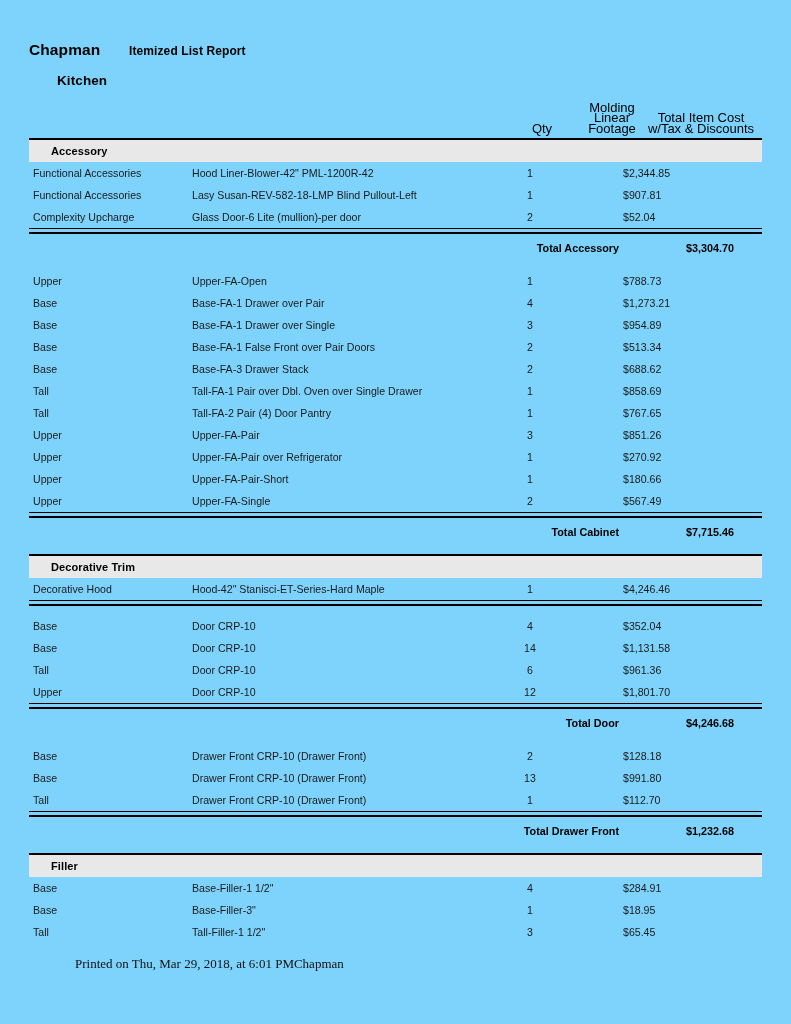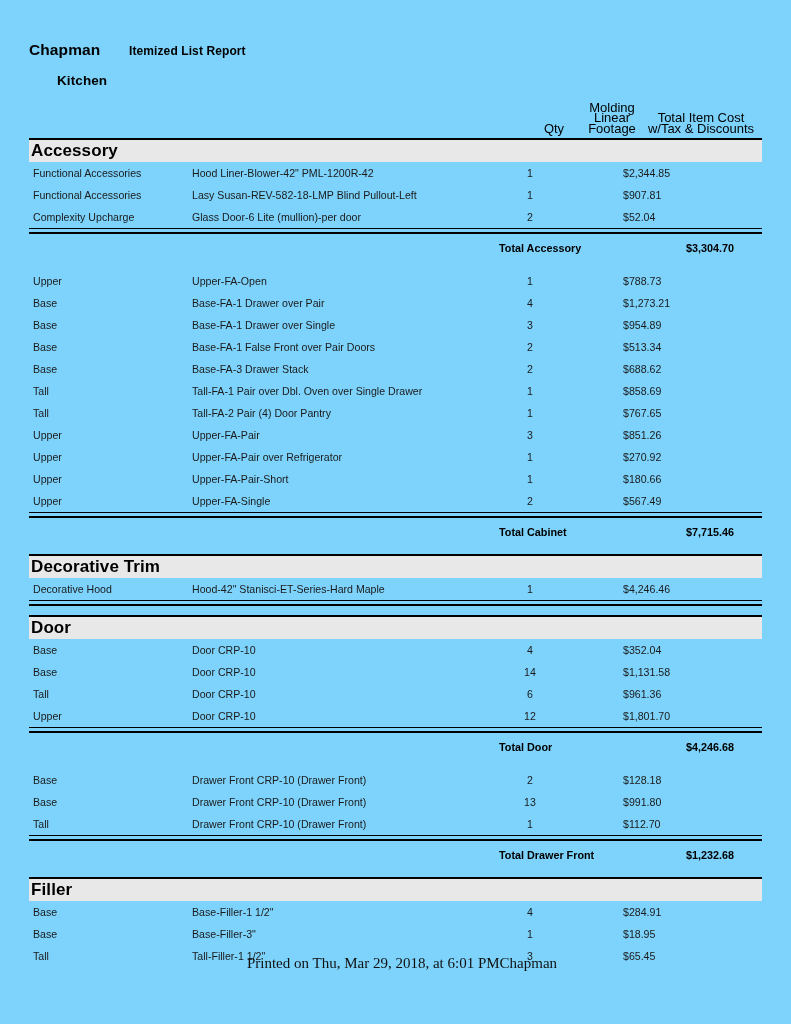--- a/index.html
+++ b/index.html
@@ -58,21 +58,21 @@
     height: 48px;
     margin-top: 2px;
   }
   .col-head .ch {
     position: absolute;
     font-size: 13px;
     line-height: 10.5px;
     color: #000;
     text-align: center;
   }
-  .ch-qty   { left: 494px; width: 62px; bottom: 4px; }
+  .ch-qty   { left: 482px; width: 62px; bottom: 4px; }
   .ch-mold  { left: 552px; width: 62px; bottom: 4px; }
   .ch-cost  { left: 610px; width: 124px; bottom: 4px; }
 
   
   .tbl {
     width: 100%;
     border-collapse: collapse;
     table-layout: fixed;
   }
   .tbl td {
@@ -86,23 +86,23 @@
   col.c-cost { width: 139px; }
 
   
   tr.section-row > td {
     background: #e8e8e8;
     border-top: 2.5px solid #000;
     height: 22px;
     padding: 0;
   }
   .section-title {
-    font-size: 17px;
+    font-size: 11px;
     font-weight: bold;
-    padding-left: 2px;
+    padding-left: 22px;
     letter-spacing: 0.1px;
   }
 
   
   tr.item-row td {
     height: 22px;
     font-size: 10.6px;
     color: #1a1a1a;
   }
   td.cell-type { padding-left: 4px; }
@@ -125,41 +125,41 @@
     padding: 0;
     font-size: 0;
     line-height: 0;
   }
   tr.total-row td {
     height: 27px;
     font-size: 10.8px;
     font-weight: bold;
   }
   td.total-label {
-    text-align: left;
+    text-align: right;
     padding-right: 4px;
     white-space: nowrap;
   }
   td.total-value {
     text-align: right;
     padding-right: 28px;
     font-weight: normal;
   }
   tr.spacer-row td { height: 9px; padding: 0; font-size: 0; line-height: 0; }
 
   
   .doc-footer {
     position: absolute;
     left: 29px;
     right: 29px;
     bottom: 52px;
     display: flex;
-    justify-content: center;
+    justify-content: flex-start;
     font-family: "Liberation Serif", serif;
-    font-size: 15px;
+    font-size: 13px;
     color: #111;
   }
   .footer-left  { padding-left: 46px; }
   .footer-right { padding-right: 33px; }
 </style>
 </head>
 <body>
 
 <div class="page">
 
@@ -338,25 +338,20 @@
         </tr>
         <tr class="total-sep">
           <td colspan="5"></td>
         </tr>
         <tr class="total-sep2">
           <td colspan="5"></td>
         </tr>
         <tr class="spacer-row">
           <td colspan="5"></td>
         </tr>
-        <tr class="section-row">
-          <td colspan="5">
-            <div class="section-title">Door</div>
-          </td>
-        </tr>
         <tr class="item-row">
           <td class="cell-type">Base</td>
           <td class="cell-desc">Door CRP-10</td>
           <td class="cell-qty">4</td>
           <td class="cell-mold"></td>
           <td class="cell-cost">$352.04</td>
         </tr>
         <tr class="item-row">
           <td class="cell-type">Base</td>
           <td class="cell-desc">Door CRP-10</td>

